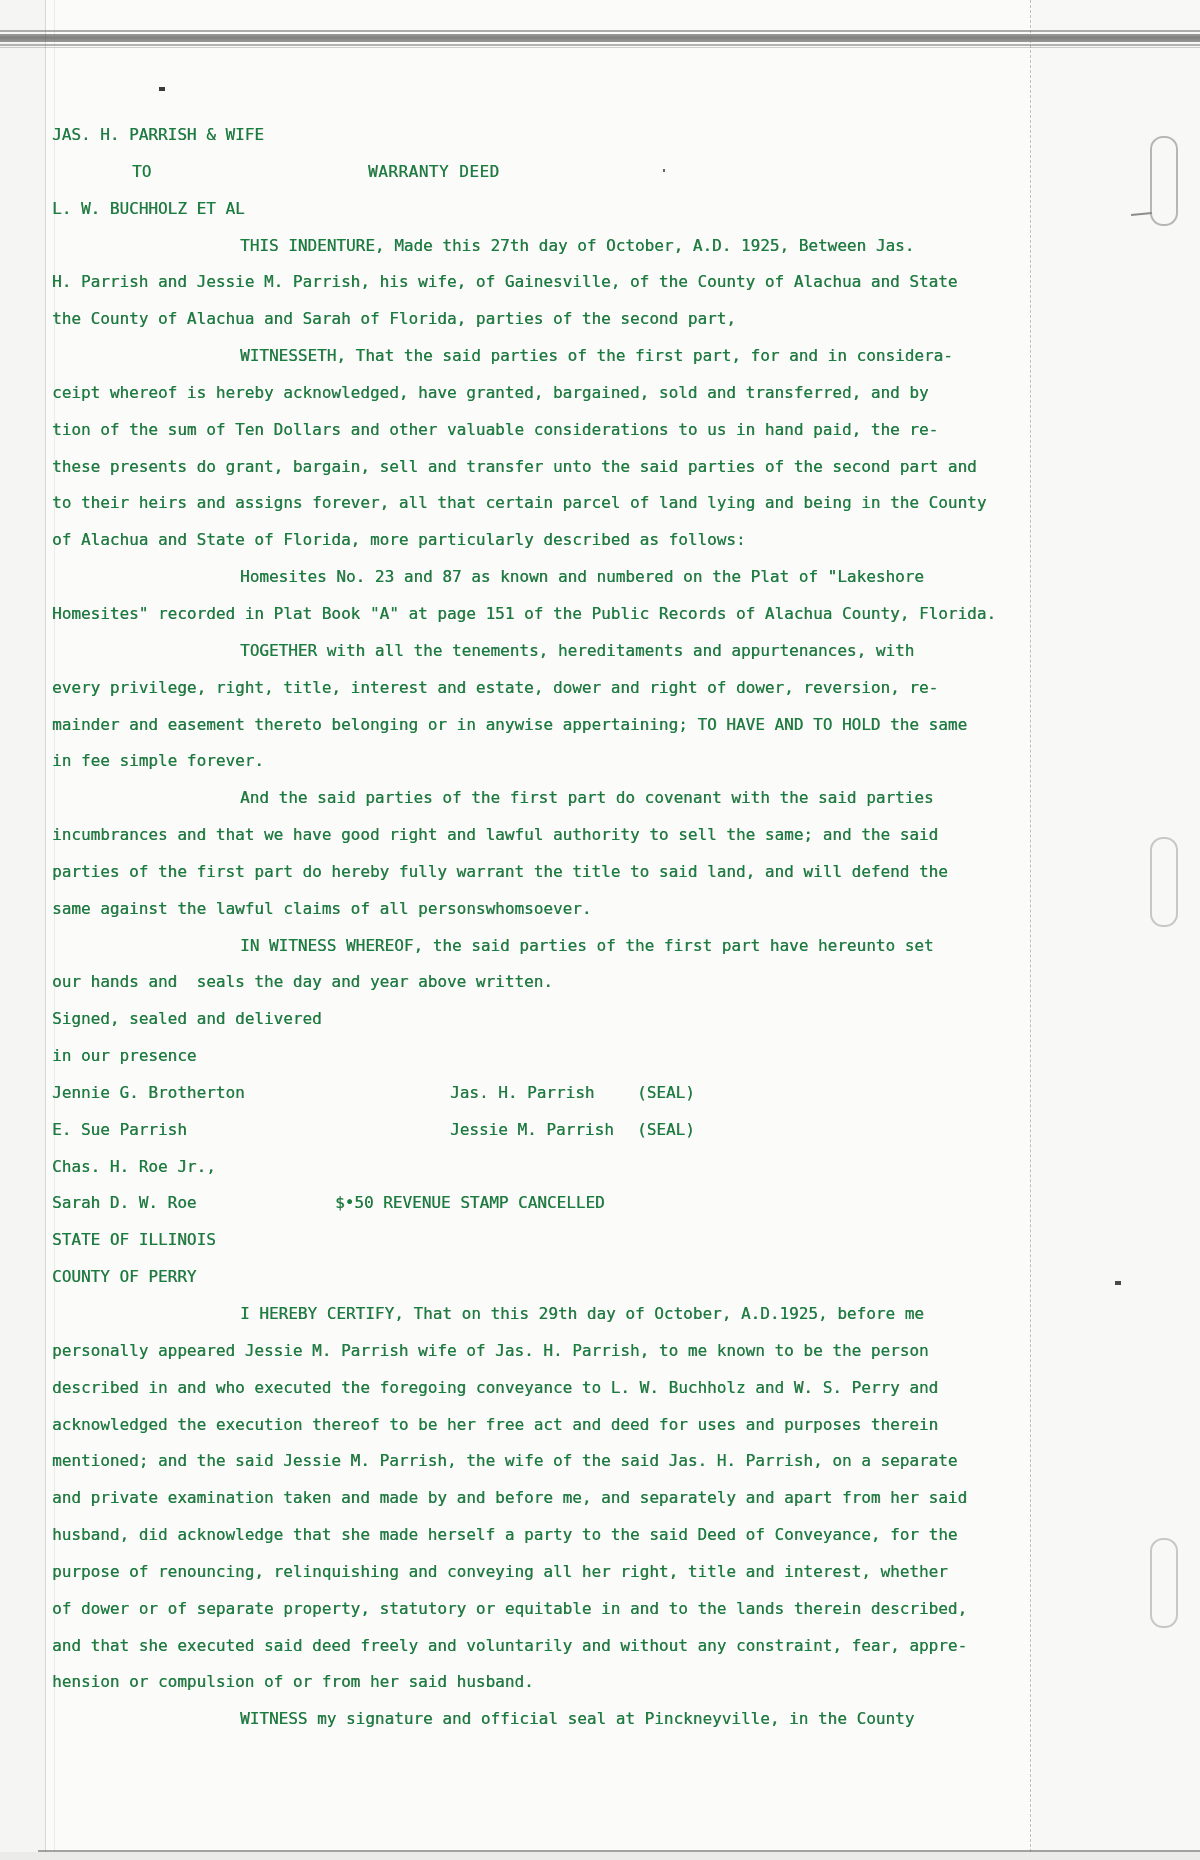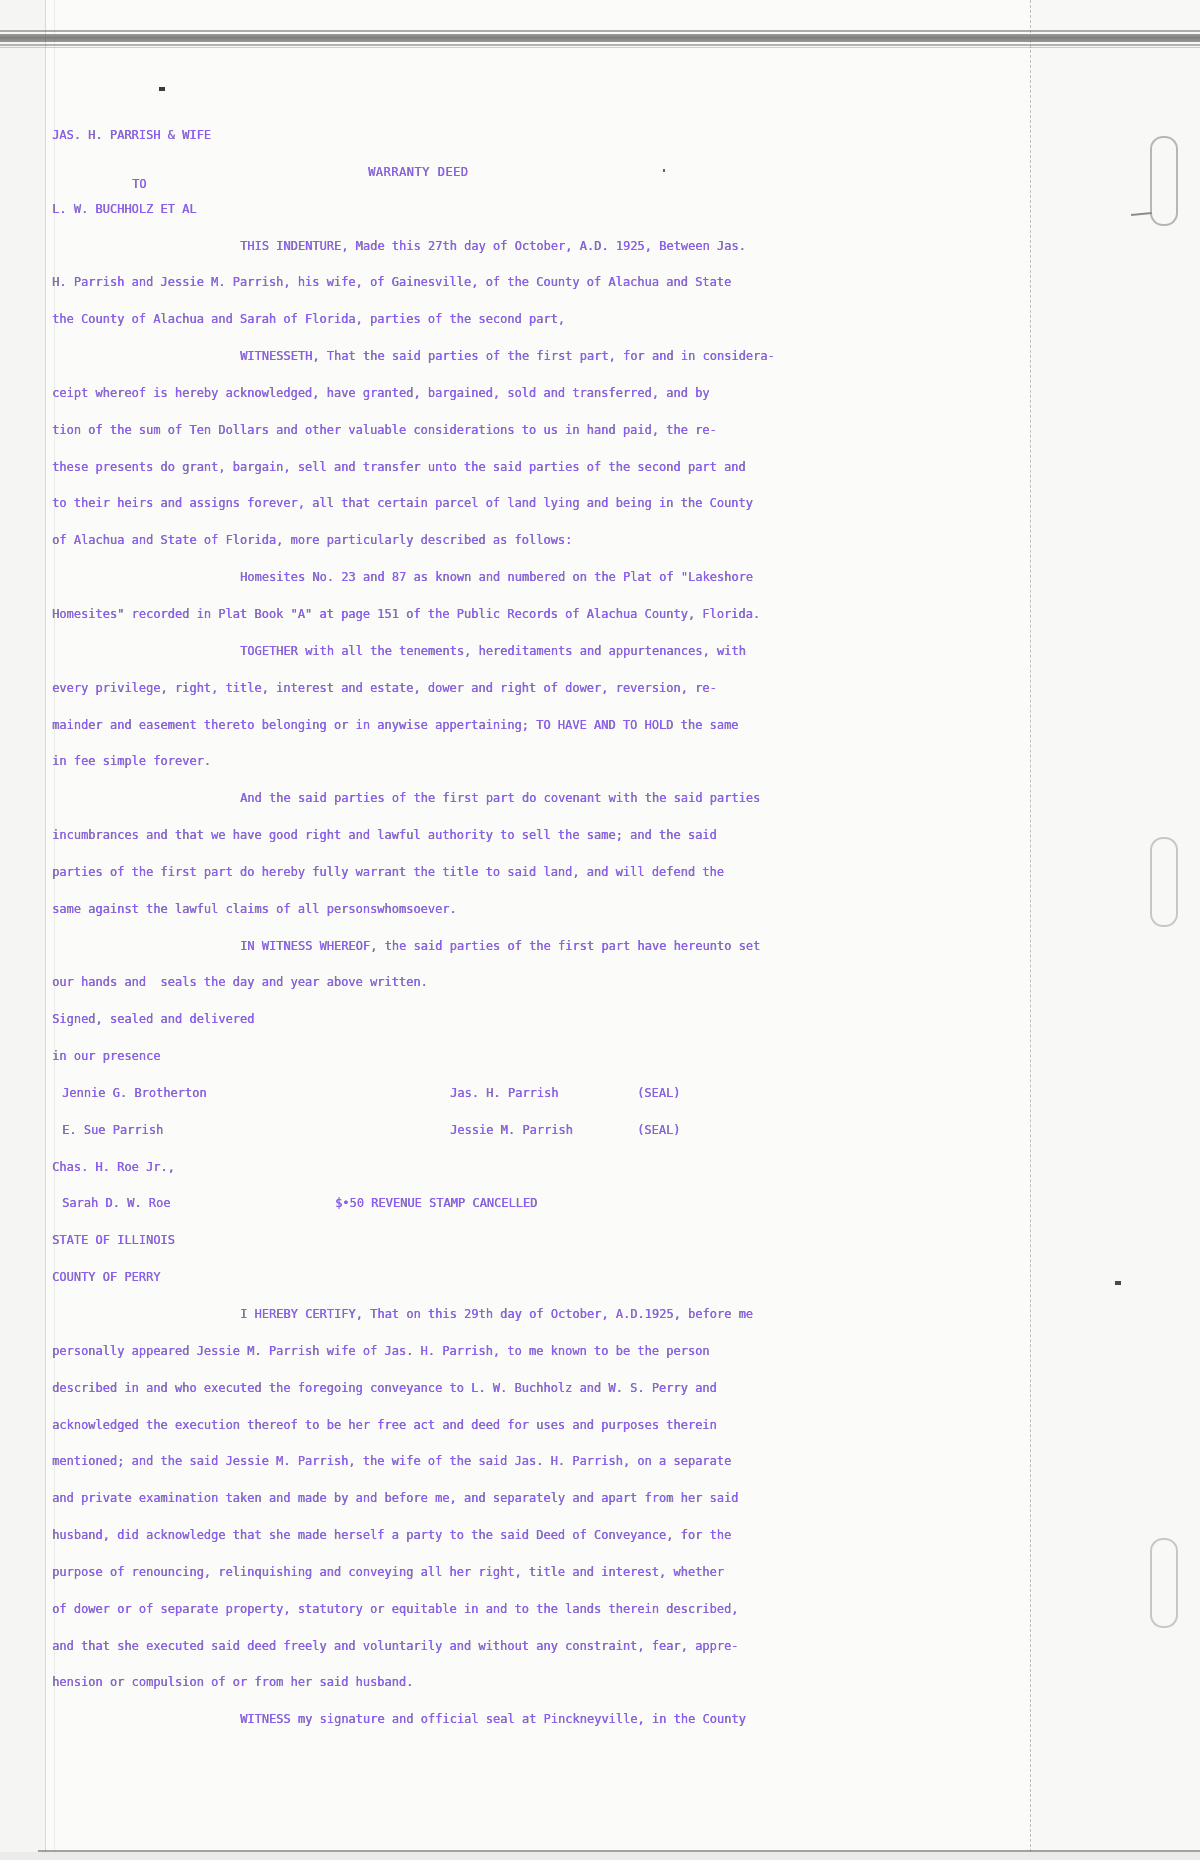--- a/index.html
+++ b/index.html
@@ -39,32 +39,32 @@
   .ring-2{top:837px;border-color:rgba(140,140,138,0.45);}
   .ring-3{top:1538px;border-color:rgba(140,140,138,0.45);}
   .ring-dash{position:absolute;left:1131px;top:213px;width:21px;height:2px;background:#8c8c8a;transform:rotate(-5deg);}
   .speck{position:absolute;background:#3a3a38;}
   .speck-1{left:159px;top:87px;width:6px;height:4px;}
   .speck-2{left:1115px;top:1281px;width:6px;height:4px;background:#4a4a48;}
   .speck-3{left:663px;top:169px;width:2px;height:3px;background:#666;}
   
   .text-block{
     position:absolute;left:52px;top:117px;width:960px;
-    font-size:12px;color:#8b5cf6;
+    font-size:16px;color:#15803d;
     text-shadow:0.4px 0 rgba(25,25,23,0.55);
   }
   .line{
     position:relative;height:36.85px;line-height:36.85px;
     white-space:pre;
   }
   .line.indent{padding-left:188px;}
   .col{position:absolute;top:0;white-space:pre;}
-  .col-to{left:80px;margin-top:12px;}
+  .col-to{left:80px;}
   .col-title{left:316px;letter-spacing:0.5px;}
-  .col-witness{left:10px;text-align:right;}
+  .col-witness{left:0;text-align:right;}
   .col-signer{left:398px;}
   .col-seal{left:585px;}
   .col-revenue{left:283px;}
 </style>
 </head>
 <body>
 
 <div class="scan">
   <div class="page"></div>
   <div class="right-strip"></div>

